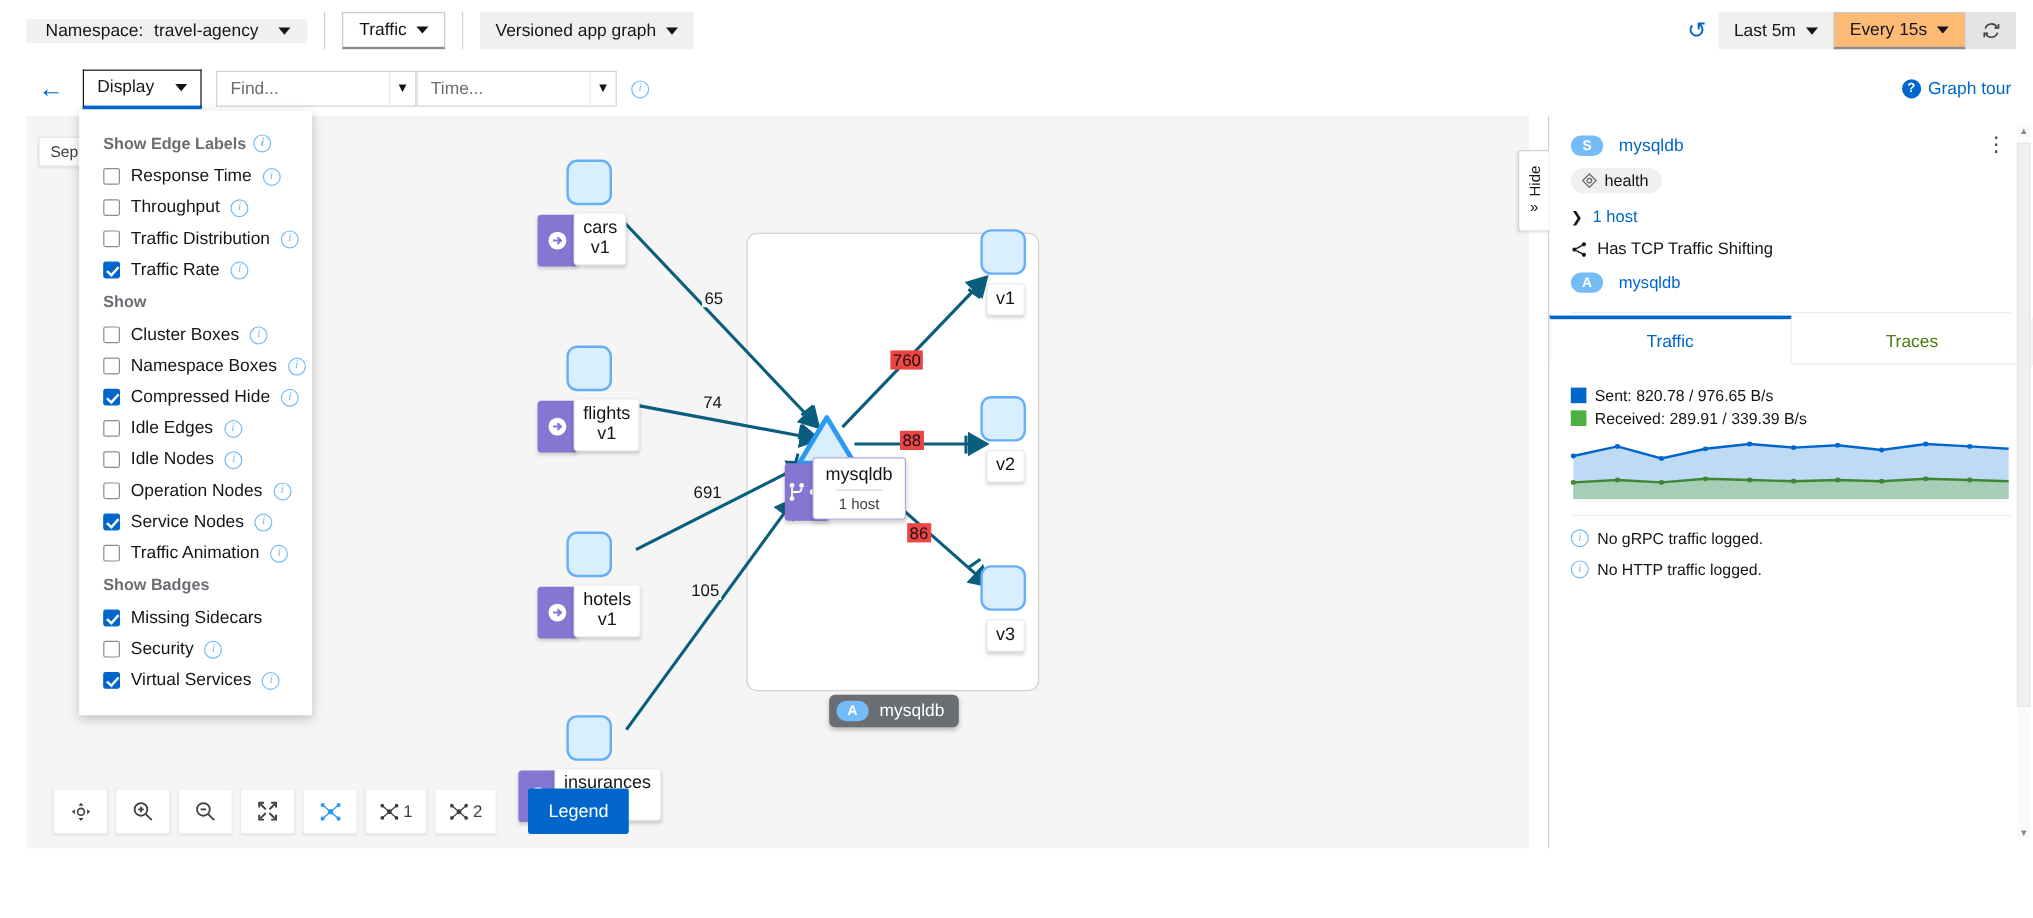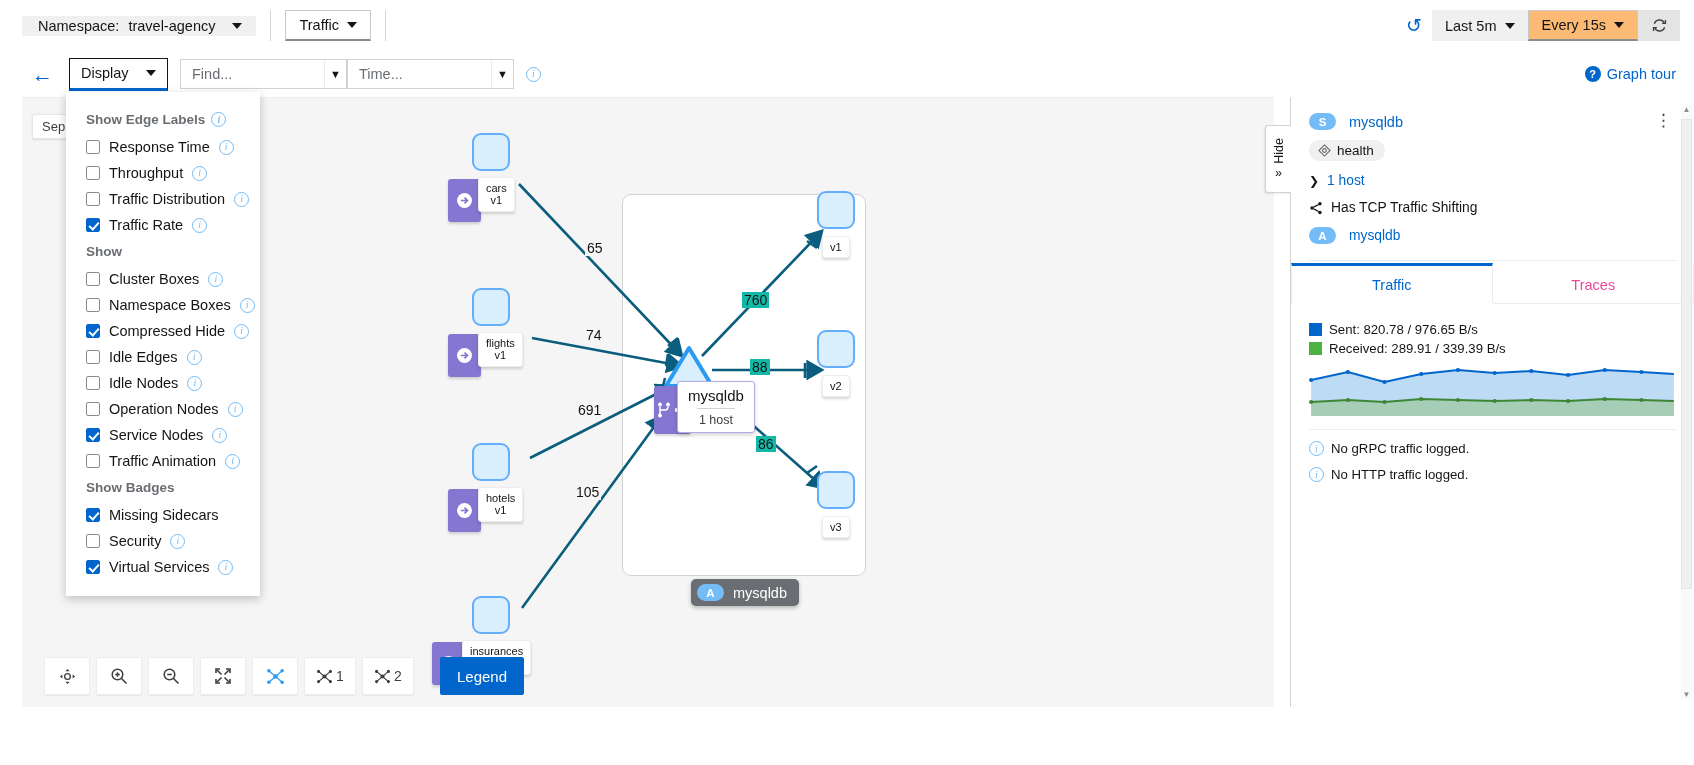--- a/index.html
+++ b/index.html
@@ -118,21 +118,21 @@
   }
 
   
   .app-box {
     position: absolute; width: 38px; height: 38px; border-radius: 9px;
     background: #daeffd; border: 2px solid #64aefa;
   }
   .node-label {
     position: absolute; background: #fff; border: 1px solid #ededed;
     border-radius: 3px; box-shadow: 0 2px 3px rgba(0,0,0,.16);
-    font-size: 11px; line-height: 1.12; text-align: center;
+    font-size: 15px; line-height: 1.12; text-align: center;
     padding: 4px 7px; color: #151515; white-space: nowrap;
   }
   .vs-badge {
     position: absolute; width: 33px; height: 43px; border-radius: 3px;
     background: #8476d1; box-shadow: 0 2px 3px rgba(0,0,0,.16);
     display: flex; align-items: center; justify-content: center;
     color: #fff; font-size: 16px;
   }
   .svc-label {
     position: absolute; background: #fff; border: 1px solid #b6a9e6;
@@ -150,21 +150,21 @@
   }
   .kind-pill {
     display: inline-flex; align-items: center; justify-content: center;
     width: 27px; height: 17px; border-radius: 9px;
     background: #73bcf7; color: #fff; font-size: 11.5px; font-weight: 600;
   }
   .edge-label {
     position: absolute; font-size: 14px; color: #151515;
     background: #f5f5f5; padding: 0 2px;
   }
-  .edge-label.on-white { background: #14b8a6; }
+  .edge-label.on-white { background: #ef4444; }
 
   
   .bottombar {
     position: absolute; left: 22px; bottom: 12px;
     display: flex; align-items: center; gap: 6px; z-index: 6;
   }
   .tb-btn {
     width: 46px; height: 38px; background: #fff; border: 1px solid #ededed;
     display: flex; align-items: center; justify-content: center;
     color: #3c3f42; cursor: pointer; border-radius: 2px;
@@ -238,21 +238,21 @@
   .sp-row .link { color: #06c; cursor: pointer; }
   .sp-sep { height: 1px; background: #ededed; margin: 16px 0 0 0; }
   .tabs { display: flex; margin-top: 2px; }
   .tab {
     flex: 1; text-align: center; padding: 11px 0 10px;
     font-size: 14.5px; cursor: pointer; color: #06c;
     border-top: 3px solid #06c; border-left: 1px solid #ededed;
     border-right: 1px solid #ededed; border-bottom: 1px solid transparent;
   }
   .tab.inactive {
-    color: #ec4899; border-top: 3px solid transparent;
+    color: #4d7c0f; border-top: 3px solid transparent;
     border-bottom: 1px solid #ededed; border-left: 1px solid transparent;
   }
   .chart-block { padding: 14px 18px 0 18px; }
   .chart-title { font-size: 13.5px; font-weight: 700; color: #151515; }
   .legend-row {
     display: flex; align-items: center; gap: 7px;
     font-size: 13.2px; color: #151515; margin-top: 4px;
   }
   .sw { width: 13px; height: 13px; flex: none; }
   .sparkline { margin-top: 8px; width: 100%; height: 52px; display: block; }
@@ -283,20 +283,24 @@
       <span class="lbl">Namespace:</span>
       <span class="val">travel-agency</span>
       <span class="caret"></span>
     </div>
     <div class="divider-v"></div>
     <div class="tb-select boxed">
       <span>Traffic</span>
       <span class="caret"></span>
     </div>
     <div class="divider-v"></div>
+    <div class="tb-select flat">
+      <span>Versioned app graph</span>
+      <span class="caret"></span>
+    </div>
 
     <div class="topbar-right">
       <span class="hist-icon">↺</span>
       <div class="time-sel flat">
         <span>Last 5m</span>
         <span class="caret"></span>
       </div>
       <div class="time-sel boxed">
         <span>Every 15s</span>
         <span class="caret"></span>

